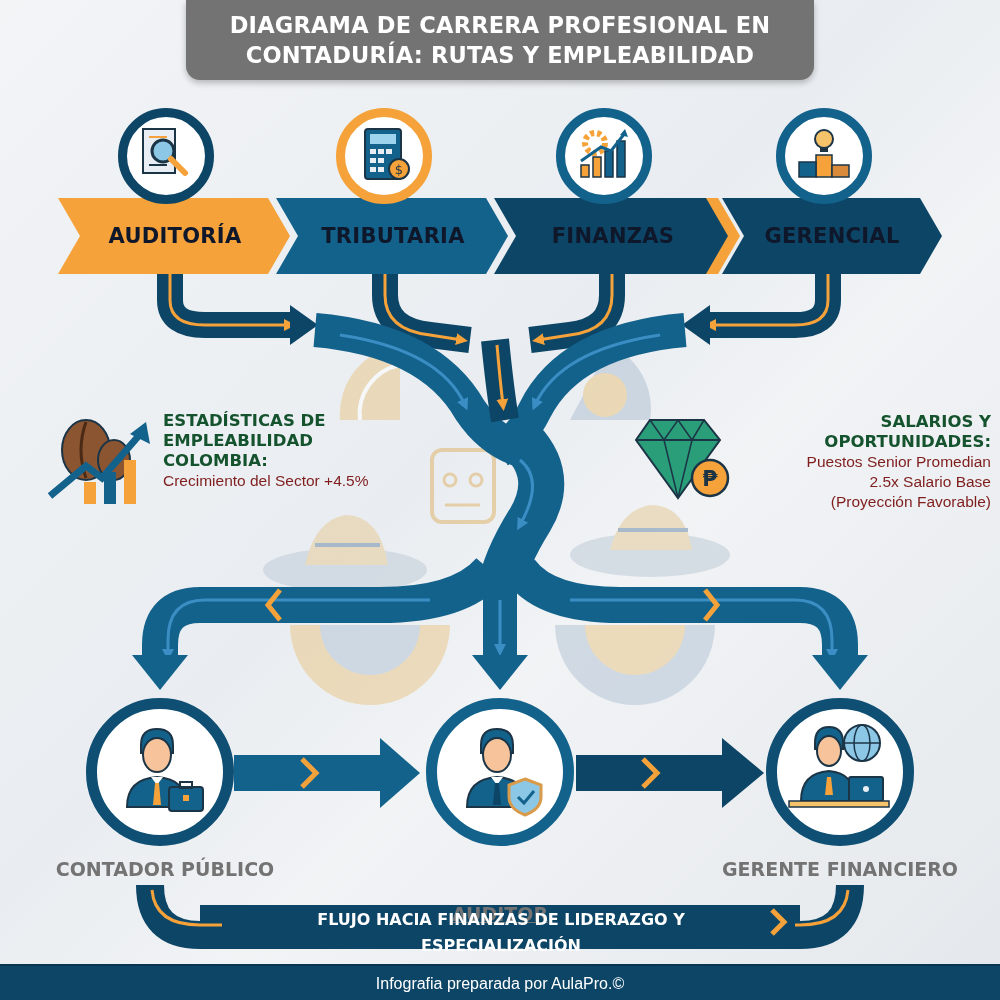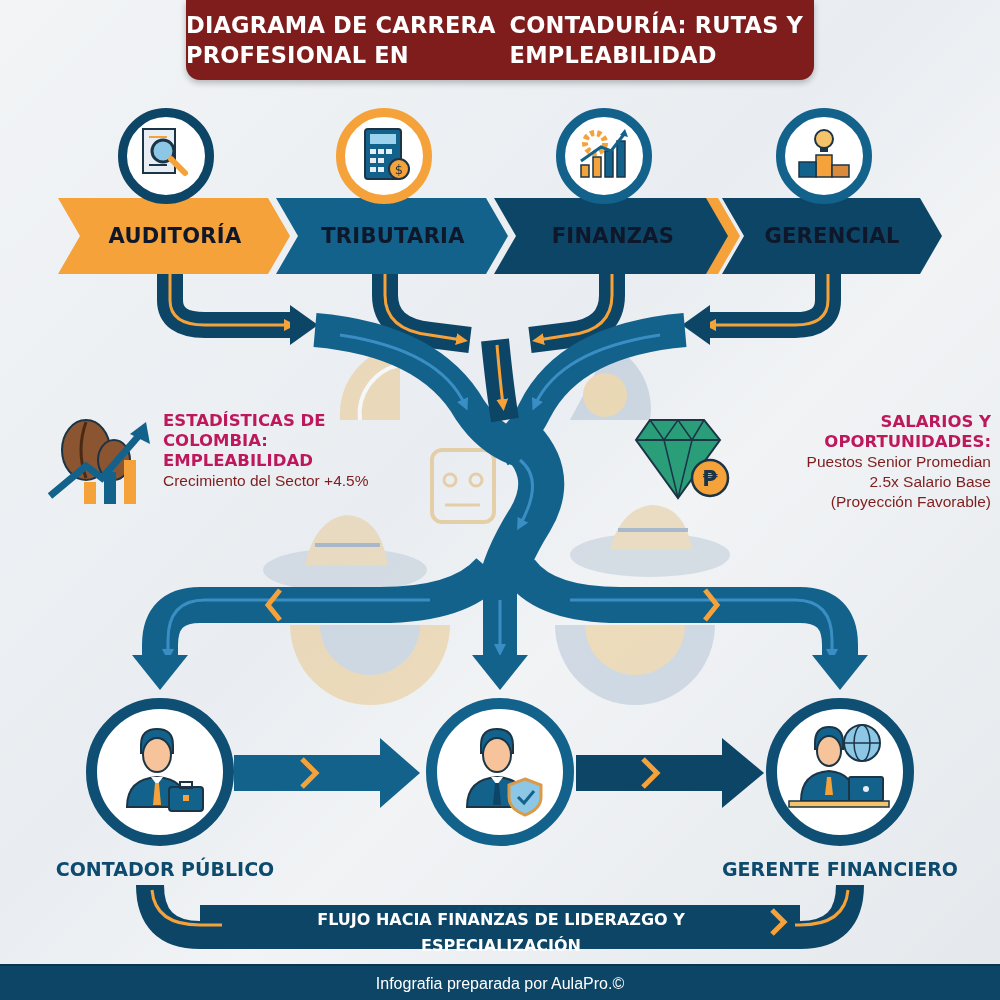--- a/index.html
+++ b/index.html
@@ -4,42 +4,42 @@
 <style>
   html, body { margin:0; padding:0; }
   body {
     width:1000px; height:1000px; position:relative; overflow:hidden;
     background: linear-gradient(135deg, #f2f4f6 0%, #e9edf1 45%, #f1f3f5 60%, #e4e8ec 100%);
     font-family: "DejaVu Sans", sans-serif;
   }
   .abs { position:absolute; }
   .title-box {
     left:186px; top:0; width:628px; height:80px;
-    background:#7f1d1d; border-radius:0 0 14px 14px;
+    background:#737373; border-radius:0 0 14px 14px;
     box-shadow:0 3px 6px rgba(0,0,0,0.25);
-    display:flex; align-items:center; justify-content:center;
+    display:flex; flex-direction:column; align-items:center; justify-content:center;
     color:#fff; font-weight:bold; font-size:22.5px; line-height:30px; letter-spacing:0.2px;
   }
   svg.layer { position:absolute; left:0; top:0; }
   .banner-label {
     position:absolute; top:218px; height:36px; line-height:36px;
     color:#0f172a; font-weight:bold; font-size:21px; text-align:center;
     font-family:"DejaVu Sans", sans-serif; letter-spacing:0.3px;
   }
   .icon-circle {
     position:absolute; width:96px; height:96px; border-radius:50%;
     background:#fff; box-sizing:border-box;
   }
-  .stat-title { font-weight:bold; font-size:16.5px; line-height:20px; color:#be185d; }
+  .stat-title { font-weight:bold; font-size:16.5px; line-height:20px; color:#14532d; }
   .stat-body  { font-size:15.5px; line-height:20px; color:#7f1d1d; font-family:"Liberation Sans", sans-serif; }
   .role-circle {
     position:absolute; width:148px; height:148px; border-radius:50%;
     background:#fff; box-sizing:border-box; border:11px solid #0f4f74;
   }
-  .role-label { position:absolute; font-weight:bold; font-size:19px; color:#0c4a6e; text-align:center; }
+  .role-label { position:absolute; font-weight:bold; font-size:19px; color:#737373; text-align:center; }
   .flow-text {
     position:absolute; left:236px; top:907px; width:530px; text-align:center;
     color:#fff; font-weight:bold; font-size:16px; line-height:26px;
   }
   .footer {
     left:0; top:964px; width:1000px; height:36px; background:#0c4566;
     border-top:2px solid #0a3550;
     color:#fff; font-size:16px; line-height:36px; text-align:center;
     font-family:"Liberation Sans", sans-serif;
   }
@@ -213,22 +213,22 @@
     <ellipse cx="68" cy="48" rx="16" ry="20" fill="#8a5530" stroke="#1b3446" stroke-width="2"></ellipse>
     <rect x="38" y="70" width="12" height="22" fill="#f5a23a"></rect>
     <rect x="58" y="60" width="12" height="32" fill="#13628c"></rect>
     <rect x="78" y="48" width="12" height="44" fill="#f5a23a"></rect>
     <path d="M4,84 L40,54 L56,66 L96,20" fill="none" stroke="#13628c" stroke-width="7"></path>
     <polygon points="100,10 104,32 84,22" fill="#13628c"></polygon>
   </svg>
 </div>
 <div class="abs" style="left:163px;top:411px;width:260px;">
   <div class="stat-title">ESTADÍSTICAS DE</div>
+  <div class="stat-title">EMPLEABILIDAD</div>
   <div class="stat-title">COLOMBIA:</div>
-  <div class="stat-title">EMPLEABILIDAD</div>
   <div class="stat-body">Crecimiento del Sector +4.5%</div>
 </div>
 
 <div class="abs" style="left:634px;top:414px;width:100px;height:90px;">
   <svg width="100" height="90" viewBox="0 0 100 90">
     <polygon points="16,6 70,6 86,26 44,84 2,26" fill="#2a9e78" stroke="#1b3446" stroke-width="2"></polygon>
     <polyline points="2,26 86,26" fill="none" stroke="#1b3446" stroke-width="2"></polyline>
     <polyline points="16,6 30,26 44,6 58,26 70,6" fill="none" stroke="#1b3446" stroke-width="1.5"></polyline>
     <polyline points="30,26 44,84 58,26" fill="none" stroke="#1b3446" stroke-width="1.5"></polyline>
     <circle cx="76" cy="64" r="18" fill="#f5a23a" stroke="#1b3446" stroke-width="2.5"></circle>

